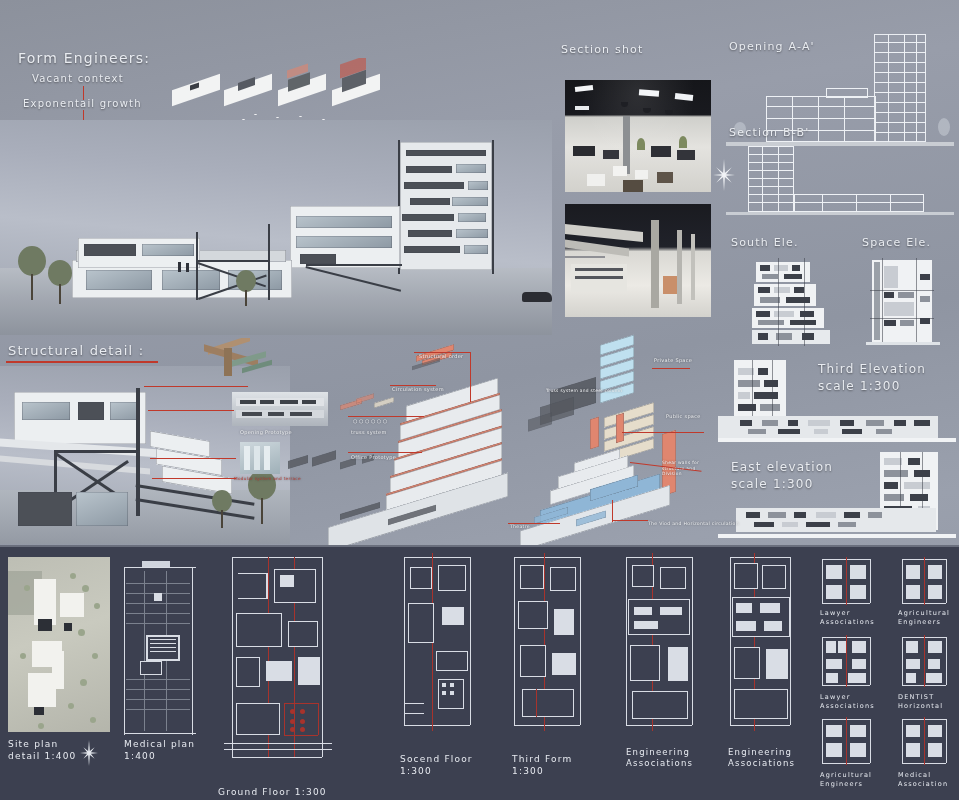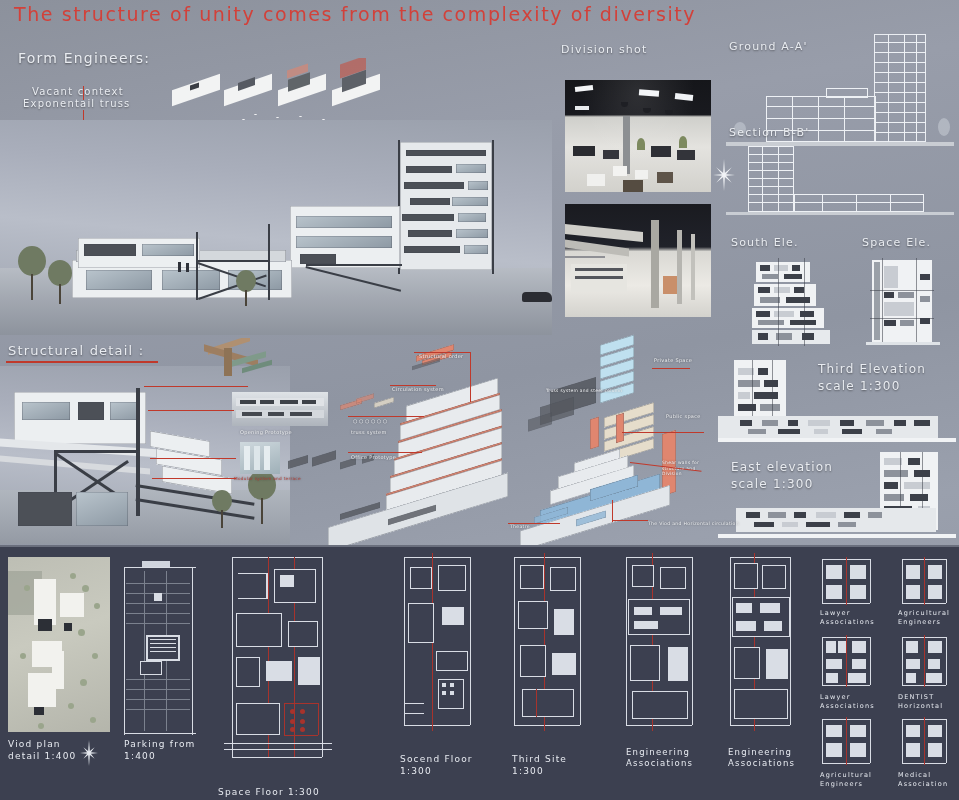--- a/index.html
+++ b/index.html
@@ -145,26 +145,25 @@
   .xp .plate.cyan { background:#bfe0ef; }
   .xp .plate.tan  { background:#e6ddcb; }
   .xp .plate.red  { background:#e0866f; }
   .xp .plate.dk   { background:#55585f; }
 </style>
 </head>
 <body>
 
 <div id="board">
 
-  <div class="title">The structure of unity comes from the complexity of diversity</div>
 
   <div class="lbl" style="left:18px; top:50px; font-size:14px;">Form Engineers:</div>
 
-  <div class="lbl" style="left:32px; top:86px; font-size:10px;">Vacant context</div>
-  <div class="lbl" style="left:23px; top:98px; font-size:10px;">Exponentail truss</div>
+  <div class="lbl" style="left:32px; top:73px; font-size:10px;">Vacant context</div>
+  <div class="lbl" style="left:23px; top:98px; font-size:10px;">Exponentail growth</div>
   <div class="lbl" style="left:20px; top:122px; font-size:10px;">Geometrical pattern</div>
   <div class="lbl" style="left:18px; top:147px; font-size:10px;">UNITY AND Diversty</div>
 
   <div class="leader v" style="left:83px; top:86px; height:14px;"></div>
   <div class="leader v" style="left:83px; top:110px; height:12px;"></div>
   <div class="leader v" style="left:83px; top:135px; height:12px;"></div>
 
   <div class="photo" style="left:170px; top:58px; width:220px; height:60px;">
 
     <div style="position:absolute;left:2px;top:24px;width:48px;height:16px;background:#f2f3f3;transform:skewY(-19deg);"></div>
@@ -266,21 +265,21 @@
     <div class="tree" style="left:236px; top:150px; width:22px; height:36px;">
       <span class="can" style="width:20px;height:22px;"></span>
       <span class="trk" style="left:9px;top:20px;width:2px;height:16px;"></span>
     </div>
 
   </div>
 
   <div style="position:absolute;left:178px;top:262px;width:3px;height:10px;background:#2f323a;"></div>
   <div style="position:absolute;left:186px;top:263px;width:3px;height:9px;background:#2f323a;"></div>
 
-  <div class="lbl" style="left:561px; top:43px; font-size:11px;">Division shot</div>
+  <div class="lbl" style="left:561px; top:43px; font-size:11px;">Section shot</div>
 
   <div class="photo interior1" style="left:565px; top:80px; width:146px; height:112px;">
 
     <div style="position:absolute;left:10px;top:6px;width:18px;height:5px;background:#f2f4f6;transform:rotate(-6deg);"></div>
     <div style="position:absolute;left:74px;top:10px;width:20px;height:6px;background:#f4f6f8;transform:rotate(4deg);"></div>
     <div style="position:absolute;left:110px;top:14px;width:18px;height:6px;background:#f0f2f5;transform:rotate(6deg);"></div>
     <div style="position:absolute;left:10px;top:26px;width:14px;height:4px;background:#e8ebee;"></div>
 
     <div style="position:absolute;left:56px;top:22px;width:7px;height:5px;background:#1e1f24;border-radius:0 0 4px 4px;"></div>
     <div style="position:absolute;left:78px;top:28px;width:8px;height:5px;background:#1e1f24;border-radius:0 0 4px 4px;"></div>
@@ -308,21 +307,21 @@
     <div style="position:absolute;left:86px;top:16px;width:8px;height:88px;background:#a9a8a2;"></div>
     <div style="position:absolute;left:112px;top:26px;width:5px;height:74px;background:#b6b5b0;"></div>
     <div style="position:absolute;left:126px;top:30px;width:4px;height:66px;background:#c2c1bc;"></div>
     <div style="position:absolute;left:6px;top:60px;width:56px;height:28px;background:#e6e5e0;"></div>
     <div style="position:absolute;left:10px;top:64px;width:48px;height:3px;background:#54565c;"></div>
     <div style="position:absolute;left:10px;top:72px;width:48px;height:3px;background:#54565c;"></div>
     <div style="position:absolute;left:98px;top:72px;width:14px;height:18px;background:#c98f6a;"></div>
     <div style="position:absolute;left:0;top:52px;width:40px;height:2px;background:#8f9095;"></div>
   </div>
 
-  <div class="lbl" style="left:729px; top:40px; font-size:11px;">Ground A-A'</div>
+  <div class="lbl" style="left:729px; top:40px; font-size:11px;">Opening A-A'</div>
 
   <div class="cad" style="left:726px; top:32px; width:228px; height:118px;">
 
     <div style="position:absolute;left:148px;top:2px;width:52px;height:108px;border:.7px solid #eef1f5;opacity:.95;"></div>
     <div style="position:absolute;left:148px;top:10px;width:52px;height:.7px;background:#eef1f5;"></div>
     <div style="position:absolute;left:148px;top:20px;width:52px;height:.7px;background:#eef1f5;"></div>
     <div style="position:absolute;left:148px;top:30px;width:52px;height:.7px;background:#eef1f5;"></div>
     <div style="position:absolute;left:148px;top:40px;width:52px;height:.7px;background:#eef1f5;"></div>
     <div style="position:absolute;left:148px;top:50px;width:52px;height:.7px;background:#eef1f5;"></div>
     <div style="position:absolute;left:148px;top:60px;width:52px;height:.7px;background:#eef1f5;"></div>
@@ -690,21 +689,21 @@
       <div class="site-green" style="left:86px; top:46px; width:6px; height:6px;"></div>
       <div class="site-green" style="left:70px; top:72px; width:7px; height:7px;"></div>
       <div class="site-green" style="left:84px; top:96px; width:6px; height:6px;"></div>
       <div class="site-green" style="left:72px; top:122px; width:7px; height:7px;"></div>
       <div class="site-green" style="left:60px; top:146px; width:6px; height:6px;"></div>
       <div class="site-green" style="left:16px; top:28px; width:6px; height:6px;"></div>
       <div class="site-green" style="left:12px; top:96px; width:6px; height:6px;"></div>
       <div class="site-green" style="left:82px; top:160px; width:6px; height:6px;"></div>
       <div class="site-green" style="left:30px; top:166px; width:6px; height:6px;"></div>
     </div>
-    <div class="lbl" style="left:8px; top:192px; font-size:9px;">Viod plan</div>
+    <div class="lbl" style="left:8px; top:192px; font-size:9px;">Site plan</div>
     <div class="lbl" style="left:8px; top:204px; font-size:9px;">detail 1:400</div>
 
     <div class="compass dark" style="left:76px; top:192px; width:28px; height:28px;">
       <i style="transform:rotate(0deg); border-bottom-width:13px; margin-top:-13px;"></i>
       <i style="transform:rotate(45deg); border-bottom-width:8px; margin-top:-8px;"></i>
       <i style="transform:rotate(90deg); border-bottom-width:9px; margin-top:-9px;"></i>
       <i style="transform:rotate(135deg); border-bottom-width:8px; margin-top:-8px;"></i>
       <i style="transform:rotate(180deg); border-bottom-width:13px; margin-top:-13px;"></i>
       <i style="transform:rotate(225deg); border-bottom-width:8px; margin-top:-8px;"></i>
       <i style="transform:rotate(270deg); border-bottom-width:9px; margin-top:-9px;"></i>
@@ -731,21 +730,21 @@
       <div class="pl" style="left:22px; top:78px; width:34px; height:26px;"></div>
       <div class="pl" style="left:24px; top:80px; width:30px; height:22px; background:#3c4050;"></div>
       <div class="pl" style="left:26px; top:82px; width:26px; height:.6px;"></div>
       <div class="pl" style="left:26px; top:86px; width:26px; height:.6px;"></div>
       <div class="pl" style="left:26px; top:90px; width:26px; height:.6px;"></div>
       <div class="pl" style="left:26px; top:94px; width:26px; height:.6px;"></div>
       <div class="pl" style="left:16px; top:104px; width:22px; height:14px;"></div>
       <div class="pl" style="left:17px; top:105px; width:20px; height:12px; background:#3c4050;"></div>
       <div class="pl" style="left:30px; top:36px; width:8px; height:8px;"></div>
     </div>
-    <div class="lbl" style="left:124px; top:192px; font-size:9px;">Parking from</div>
+    <div class="lbl" style="left:124px; top:192px; font-size:9px;">Medical plan</div>
     <div class="lbl" style="left:124px; top:204px; font-size:9px;">1:400</div>
 
     <div class="plan" style="left:212px; top:6px; width:130px; height:212px;">
       <div class="pl" style="left:20px; top:4px; width:90px; height:.7px;"></div>
       <div class="pl" style="left:20px; top:4px; width:.7px; height:200px;"></div>
       <div class="pl" style="left:110px; top:4px; width:.7px; height:200px;"></div>
       <div class="pl" style="left:20px; top:204px; width:90px; height:.7px;"></div>
       <div class="pl r" style="left:56px; top:4px; width:.8px; height:200px;"></div>
       <div class="pl r" style="left:82px; top:4px; width:.8px; height:200px;"></div>
       <div class="pl" style="left:26px; top:20px; width:30px; height:26px;"></div>
@@ -769,21 +768,21 @@
       <div class="pl r" style="left:72px; top:182px; width:34px; height:.8px;"></div>
       <div class="pl" style="left:78px; top:156px; width:5px; height:5px; border-radius:50%; background:#a8332c;"></div>
       <div class="pl" style="left:88px; top:156px; width:5px; height:5px; border-radius:50%; background:#a8332c;"></div>
       <div class="pl" style="left:78px; top:166px; width:5px; height:5px; border-radius:50%; background:#a8332c;"></div>
       <div class="pl" style="left:88px; top:166px; width:5px; height:5px; border-radius:50%; background:#a8332c;"></div>
       <div class="pl" style="left:78px; top:174px; width:5px; height:5px; border-radius:50%; background:#a8332c;"></div>
       <div class="pl" style="left:88px; top:174px; width:5px; height:5px; border-radius:50%; background:#a8332c;"></div>
       <div class="pl" style="left:12px; top:190px; width:108px; height:.6px;"></div>
       <div class="pl" style="left:12px; top:196px; width:108px; height:.6px;"></div>
     </div>
-    <div class="lbl" style="left:218px; top:240px; font-size:9px;">Space Floor 1:300</div>
+    <div class="lbl" style="left:218px; top:240px; font-size:9px;">Ground Floor 1:300</div>
 
     <div class="plan" style="left:390px; top:6px; width:92px; height:178px;">
       <div class="pl" style="left:14px; top:4px; width:66px; height:.7px;"></div>
       <div class="pl" style="left:14px; top:4px; width:.7px; height:168px;"></div>
       <div class="pl" style="left:80px; top:4px; width:.7px; height:168px;"></div>
       <div class="pl" style="left:14px; top:172px; width:66px; height:.7px;"></div>
       <div class="pl r" style="left:42px; top:0; width:.8px; height:178px;"></div>
       <div class="pl" style="left:20px; top:14px; width:22px; height:22px;"></div>
       <div class="pl" style="left:21px; top:15px; width:20px; height:20px; background:#3c4050;"></div>
       <div class="pl" style="left:48px; top:12px; width:28px; height:26px;"></div>
@@ -818,21 +817,21 @@
       <div class="pl" style="left:18px; top:48px; width:30px; height:28px;"></div>
       <div class="pl" style="left:19px; top:49px; width:28px; height:26px; background:#3c4050;"></div>
       <div class="pl" style="left:54px; top:56px; width:20px; height:26px;"></div>
       <div class="pl" style="left:20px; top:92px; width:26px; height:32px;"></div>
       <div class="pl" style="left:21px; top:93px; width:24px; height:30px; background:#3c4050;"></div>
       <div class="pl" style="left:52px; top:100px; width:24px; height:22px;"></div>
       <div class="pl" style="left:22px; top:136px; width:52px; height:28px;"></div>
       <div class="pl" style="left:23px; top:137px; width:50px; height:26px; background:#3c4050;"></div>
       <div class="pl r" style="left:36px; top:136px; width:.8px; height:28px;"></div>
     </div>
-    <div class="lbl" style="left:512px; top:207px; font-size:9px;">Third Site</div>
+    <div class="lbl" style="left:512px; top:207px; font-size:9px;">Third Form</div>
     <div class="lbl" style="left:512px; top:219px; font-size:9px;">1:300</div>
 
     <div class="plan" style="left:612px; top:6px; width:92px; height:178px;">
       <div class="pl" style="left:14px; top:4px; width:66px; height:.7px;"></div>
       <div class="pl" style="left:14px; top:4px; width:.7px; height:168px;"></div>
       <div class="pl" style="left:80px; top:4px; width:.7px; height:168px;"></div>
       <div class="pl" style="left:14px; top:172px; width:66px; height:.7px;"></div>
       <div class="pl r" style="left:40px; top:0; width:.8px; height:178px;"></div>
       <div class="pl" style="left:20px; top:12px; width:22px; height:22px;"></div>
       <div class="pl" style="left:21px; top:13px; width:20px; height:20px; background:#3c4050;"></div>

